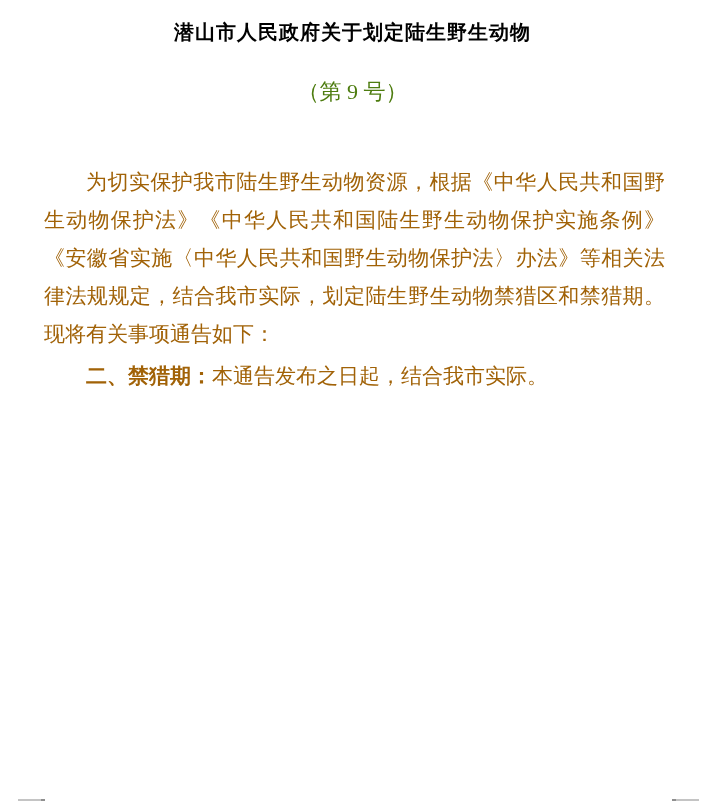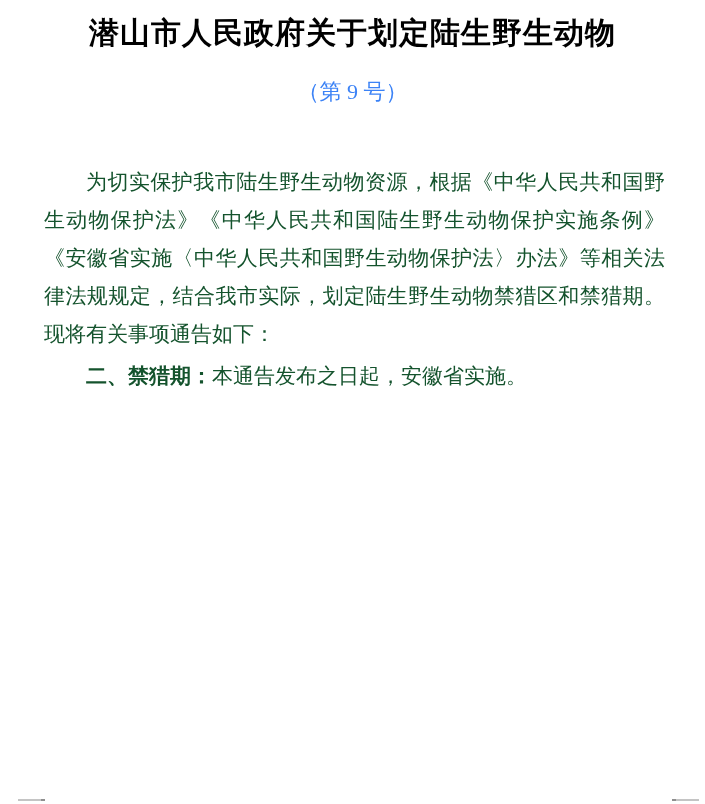--- a/index.html
+++ b/index.html
@@ -15,39 +15,39 @@
     overflow: hidden;
     color: #000000;
     font-family: "Liberation Serif", serif;
   }
   .doc-title {
     margin: 0;
     padding-top: 14px;
     text-align: center;
     font-family: "Liberation Sans", sans-serif;
     font-weight: bold;
-    font-size: 30px;
+    font-size: 20px;
     line-height: 37px;
     letter-spacing: 1px;
     color: #000000;
   }
   .issue-number {
     margin-top: 26px;
     text-align: center;
     font-size: 22px;
     line-height: 30px;
-    color: #3b82f6;
+    color: #4d7c0f;
   }
   .doc-body {
     margin: 56px 40px 0 44px;
     font-size: 21px;
     line-height: 38px;
     text-align: justify;
     text-justify: inter-character;
-    color: #14532d;
+    color: #a16207;
   }
   .para {
     margin: 0;
     text-indent: 2em;
   }
   .para.section {
     margin-top: 4px;
   }
   .lead {
     font-family: "Liberation Sans", sans-serif;
@@ -79,21 +79,21 @@
   <h1 class="doc-title">
     <div>潜山市人民政府关于划定陆生野生动物</div>
   </h1>
 
   <div class="issue-number">（第 9 号）</div>
 
   <div class="doc-body">
     <p class="para"><span class="lead"></span><span>为切实保护我市陆生野生动物资源，根据《中华人民共和国野生动物保护法》《中华人民共和国陆生野生动物保护实施条例》《安徽省实施〈中华人民共和国野生动物保护法〉办法》等相关法律法规规定，结合我市实际，划定陆生野生动物禁猎区和禁猎期。现将有关事项通告如下：</span></p>
 
 
-    <p class="para section"><span class="lead">二、禁猎期：</span><span>本通告发布之日起，安徽省实施。</span></p>
+    <p class="para section"><span class="lead">二、禁猎期：</span><span>本通告发布之日起，结合我市实际。</span></p>
 
   </div>
 
   <div class="edge-mark left">
       <span class="tip"></span>
     </div>
   <div class="edge-mark right">
       <span class="tip"></span>
     </div>
 

